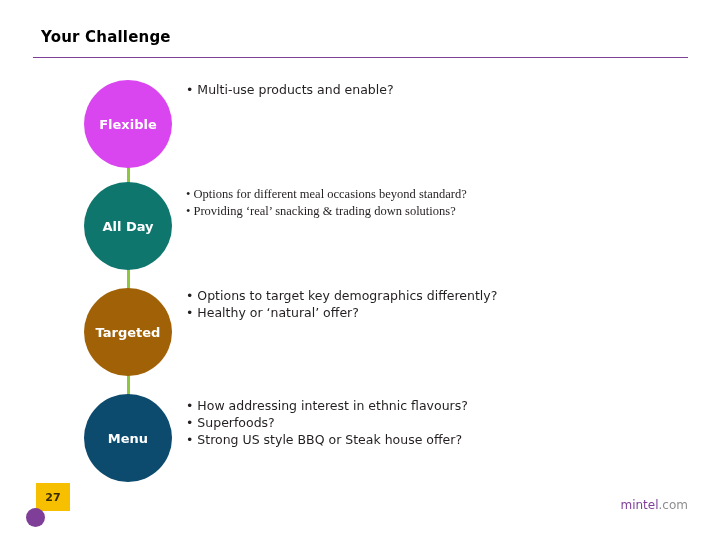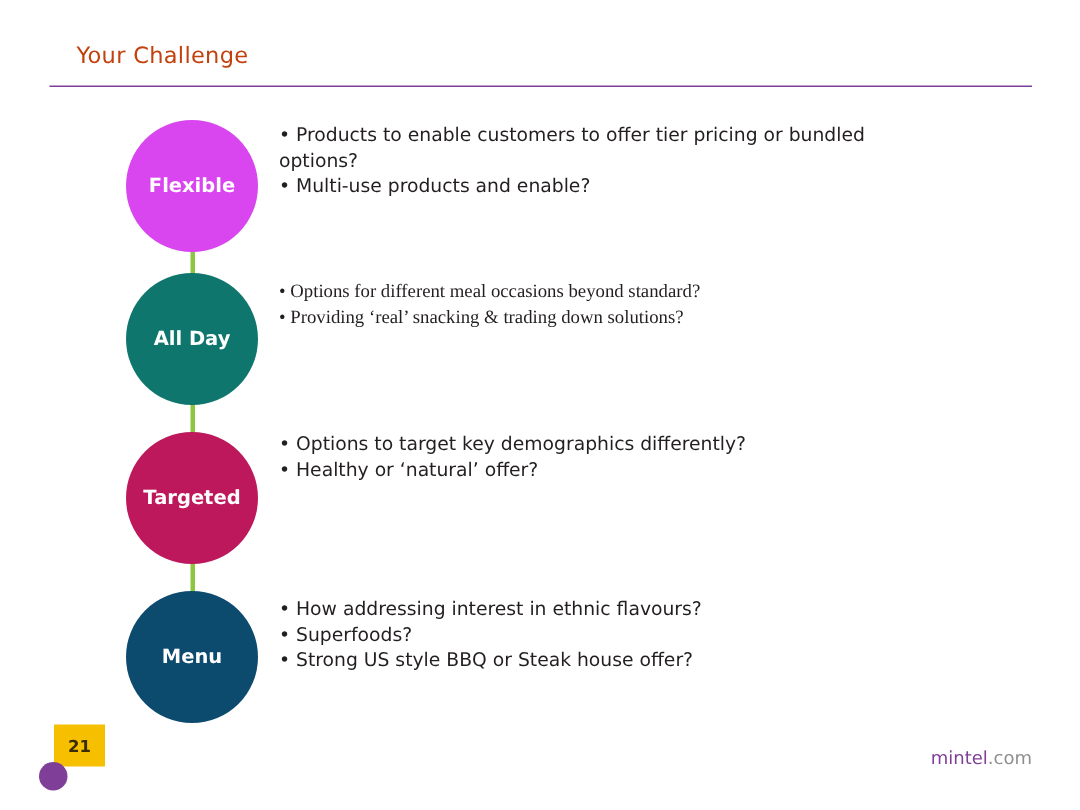--- a/index.html
+++ b/index.html
@@ -15,26 +15,27 @@
     position: relative;
   }
   .slide {
     position: absolute;
     left: 0; top: 0;
     width: 720px;
     height: 540px;
   }
   .title {
     position: absolute;
-    left: 51px;
+    left: 41px;
     top: 28px;
     font-size: 15px;
-    color: #c2410c;
+    color: #000000;
     font-family: "DejaVu Sans", sans-serif;
     letter-spacing: 0.2px;
+    font-weight: bold;
   }
   .title-rule {
     position: absolute;
     left: 33px;
     top: 57px;
     width: 655px;
     height: 1px;
     background: #7f3f98;
   }
 
@@ -58,21 +59,21 @@
     align-items: center;
     justify-content: center;
     color: #ffffff;
     font-size: 13px;
     font-weight: bold;
     font-family: "DejaVu Sans", sans-serif;
     text-align: center;
   }
   .c0 { left: 84px; top: 80px;  background: #d946ef; }
   .c1 { left: 84px; top: 182px; background: #0f766e; }
-  .c2 { left: 84px; top: 288px; background: #be185d; }
+  .c2 { left: 84px; top: 288px; background: #a16207; }
   .c3 { left: 84px; top: 394px; background: #0c4a6e; }
 
   .bullets {
     position: absolute;
     left: 186px;
     font-size: 12.5px;
     color: #231f20;
     font-family: "DejaVu Sans", sans-serif;
     line-height: 17px;
     width: 500px;
@@ -136,40 +137,39 @@
     <span>All Day</span>
   </div>
   <div class="circle c2">
     <span>Targeted</span>
   </div>
   <div class="circle c3">
     <span>Menu</span>
   </div>
 
   <div class="bullets b0">
-    <div class="wrapline">• Products to enable customers to offer tier pricing or bundled options?</div>
     <div>• Multi-use products and enable?</div>
   </div>
 
   <div class="bullets b1">
     <div>• Options for different meal occasions beyond standard?</div>
     <div>• Providing ‘real’ snacking &amp; trading down solutions?</div>
   </div>
 
   <div class="bullets b2">
     <div>• Options to target key demographics differently?</div>
     <div>• Healthy or ‘natural’ offer?</div>
   </div>
 
   <div class="bullets b3">
     <div>• How addressing interest in ethnic flavours?</div>
     <div>• Superfoods?</div>
     <div>• Strong US style BBQ or Steak house offer?</div>
   </div>
 
-  <div class="page-badge">21</div>
+  <div class="page-badge">27</div>
   <div class="dot-purple"></div>
 
   <div class="footer-brand">
     <span>mintel</span><span class="dotcom">.com</span>
   </div>
 
 </div>
 
 </body></html>

